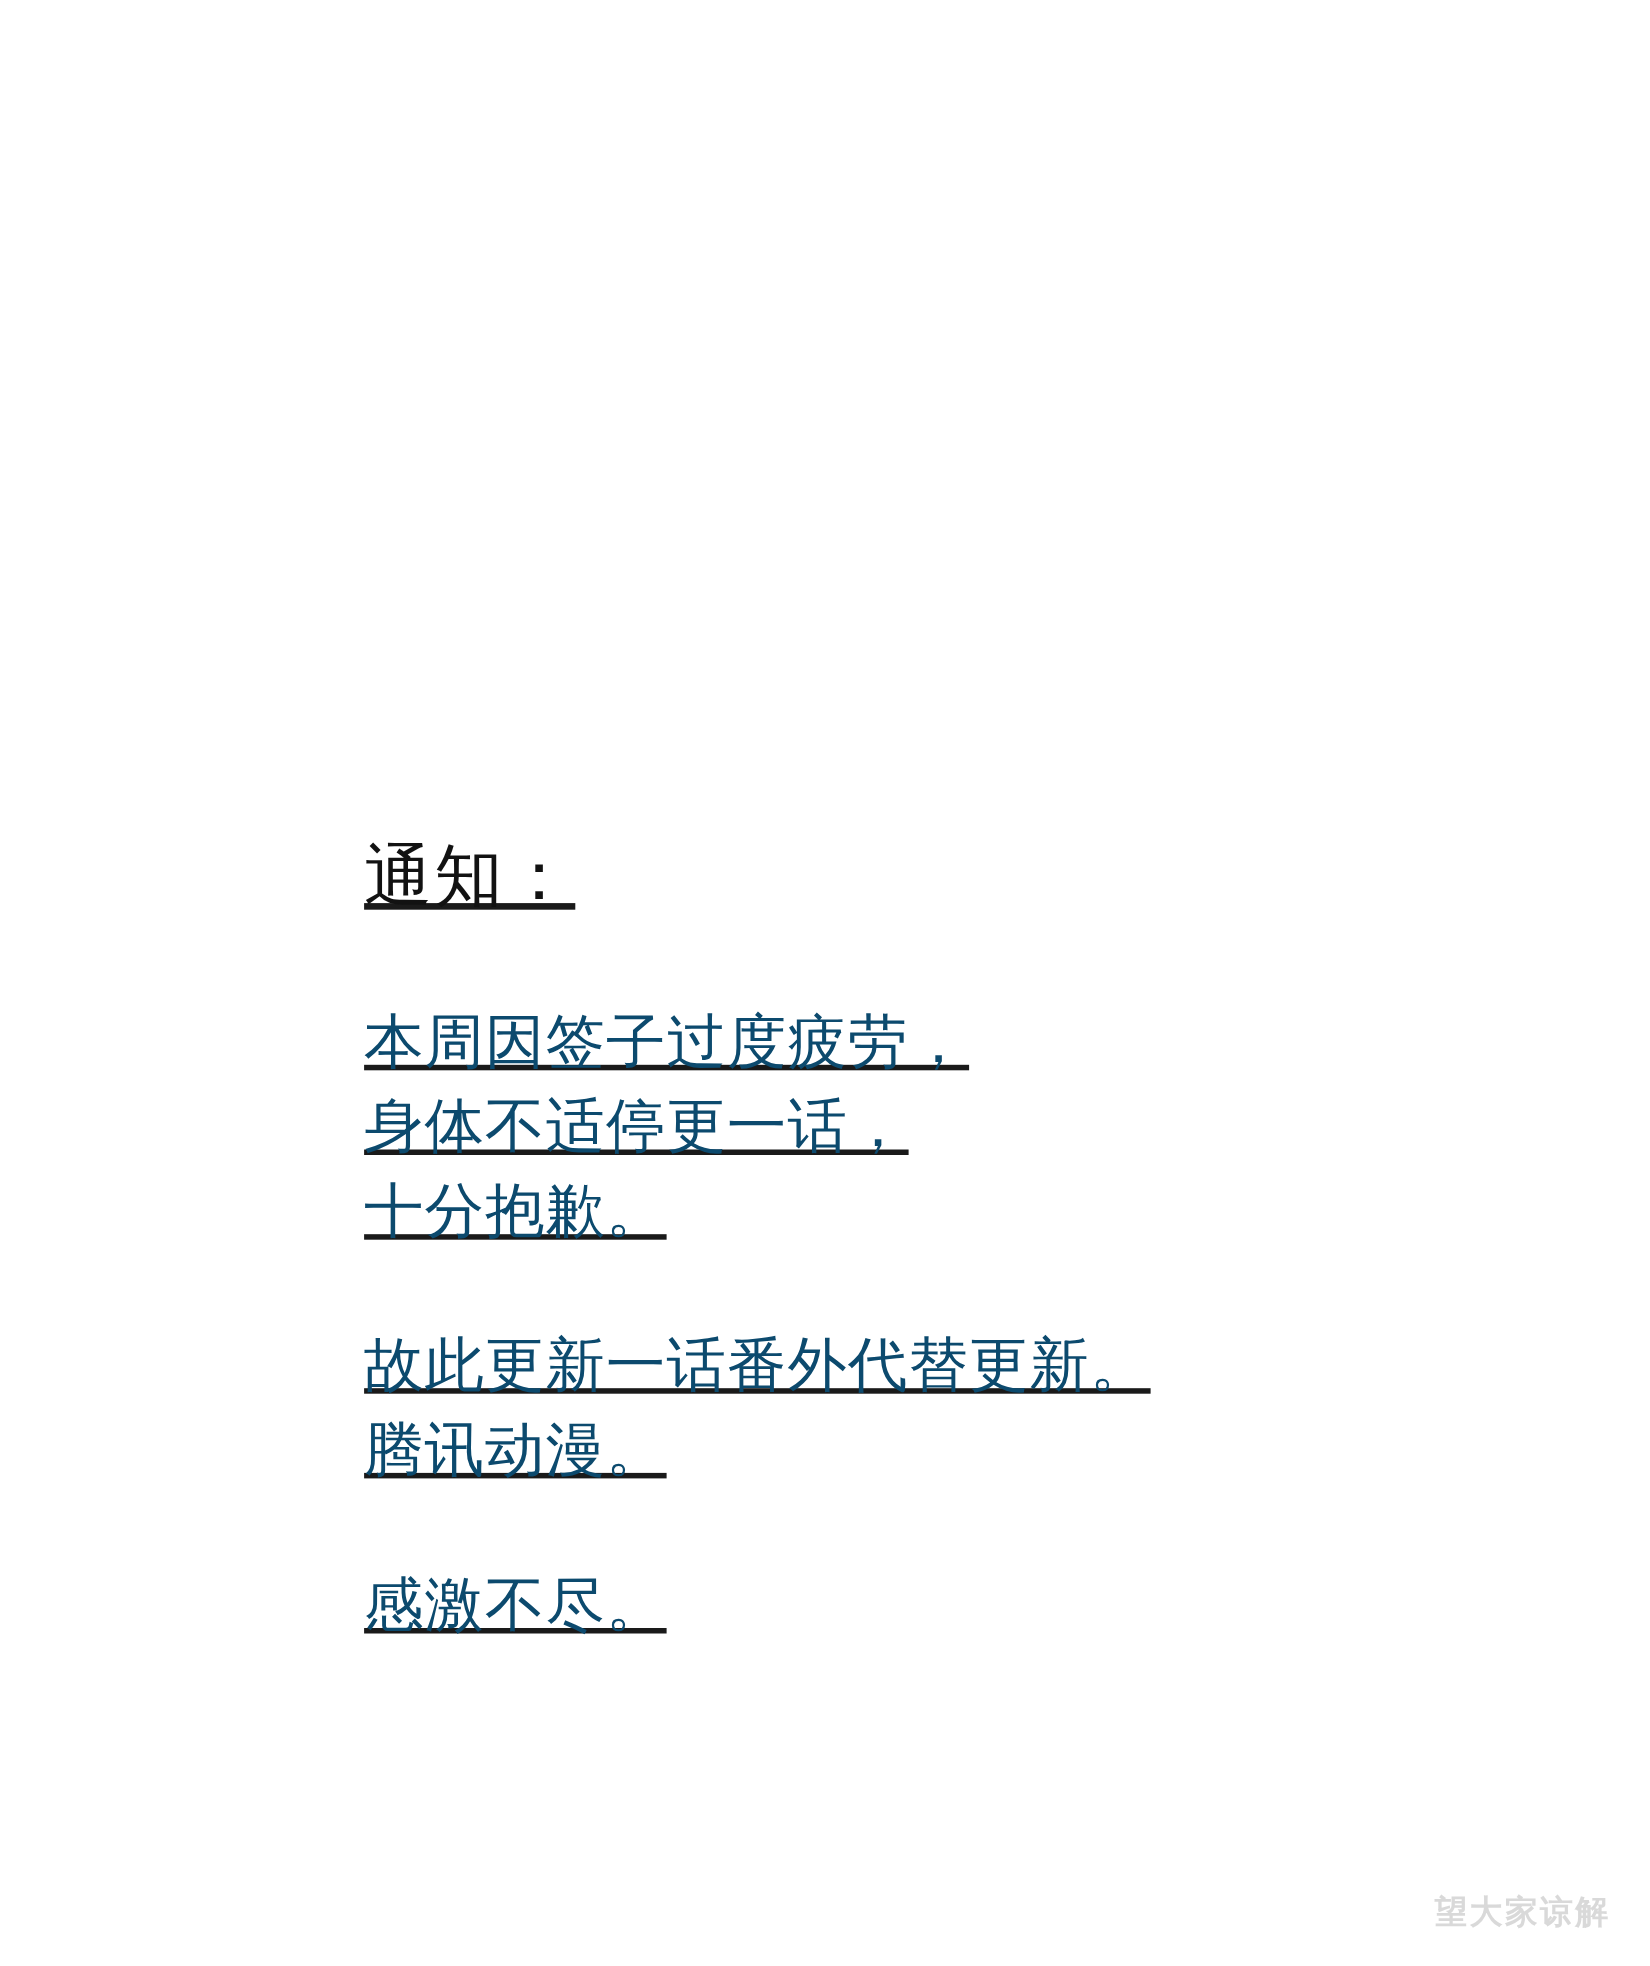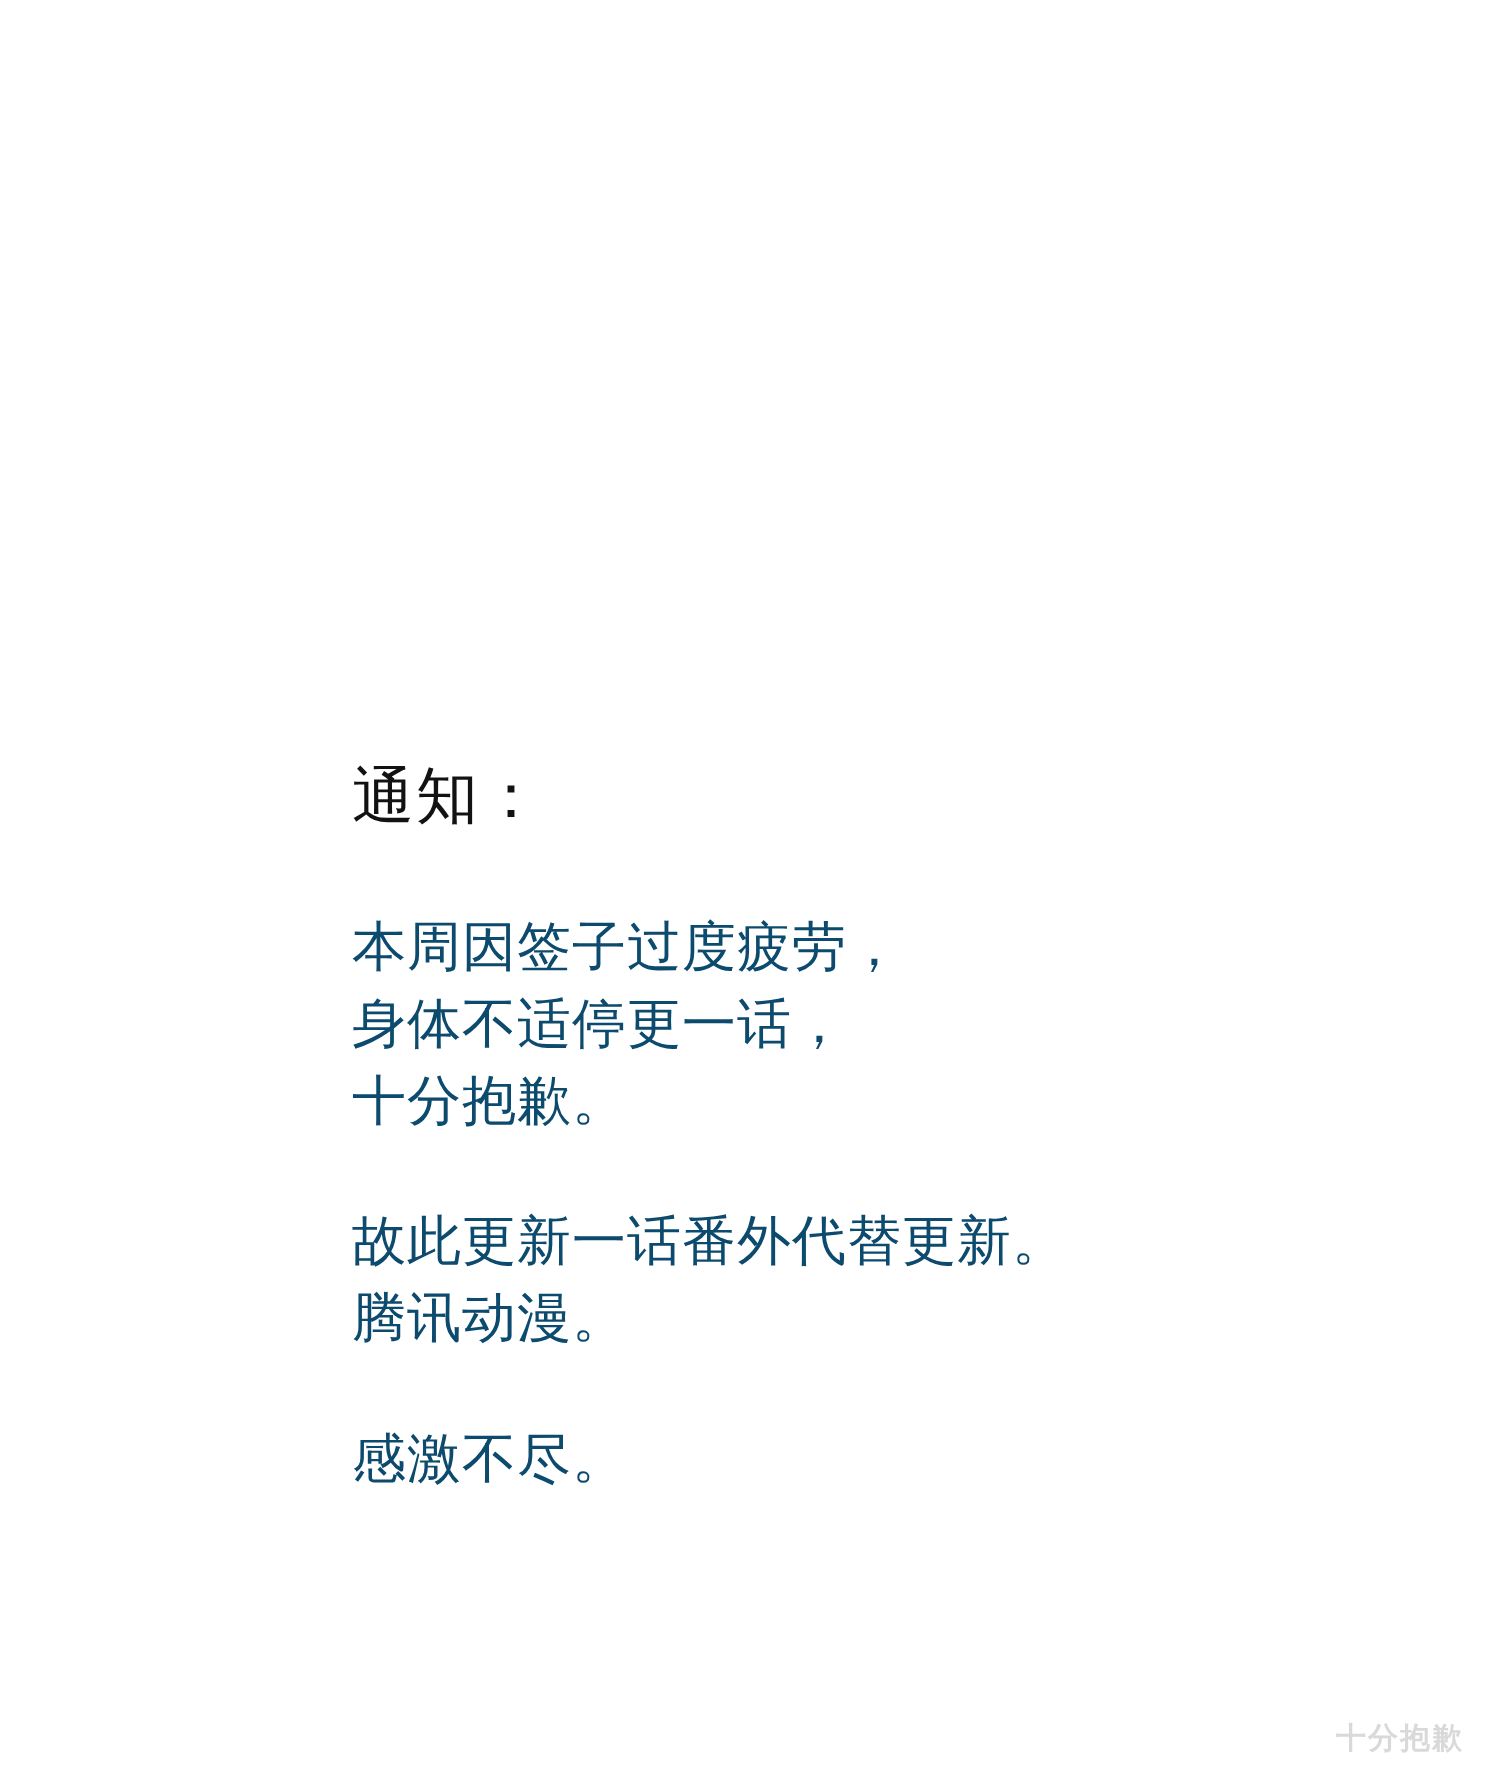--- a/index.html
+++ b/index.html
@@ -17,23 +17,24 @@
   }
 
   .page {
     position: absolute;
     inset: 0;
     background: #ffffff;
   }
 
   .notice-block {
     position: absolute;
-    left: 352px;
+    left: 331px;
     top: 760px;
     width: 920px;
+    text-decoration: underline;
   }
 
   .notice-title {
     font-size: 62px;
     line-height: 1.15;
     font-weight: 400;
     letter-spacing: 2px;
     color: #121212;
     margin: 0 0 78px 0;
     white-space: pre;
@@ -77,15 +78,15 @@
     <p class="notice-para">本周因签子过度疲劳，
 身体不适停更一话，
 十分抱歉。</p>
 
     <p class="notice-para">故此更新一话番外代替更新。
 腾讯动漫。</p>
 
     <p class="notice-para">感激不尽。</p>
   </div>
 
-  <div class="watermark">十分抱歉</div>
+  <div class="watermark">望大家谅解</div>
 
 </div>
 
 </body></html>

